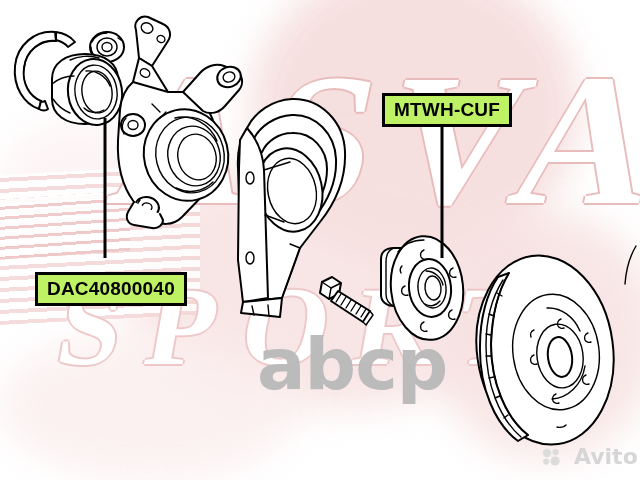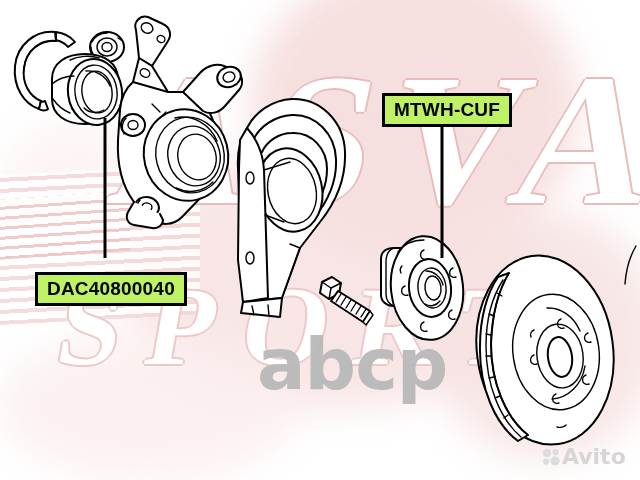--- a/index.html
+++ b/index.html
@@ -67,21 +67,21 @@
 
   .wm-abcp{
     position:absolute;left:257px;top:322px;
     font-family:"DejaVu Sans",sans-serif;
     font-weight:bold;font-size:72px;letter-spacing:-1px;
     color:#b9b9b9;opacity:.95;user-select:none;
   }
 
   .wm-avito{
     position:absolute;left:541px;top:444px;
-    display:flex;align-items:center;gap:1px;
+    display:flex;align-items:center;gap:13px;
     color:#d8d8d8;user-select:none;
   }
   .wm-avito .av-txt{
     font-family:"DejaVu Sans",sans-serif;
     font-weight:bold;font-size:22px;letter-spacing:0px;color:#d6d6d6;
   }
 
   
   #art{position:absolute;left:0;top:0;width:640px;height:480px;}
 

